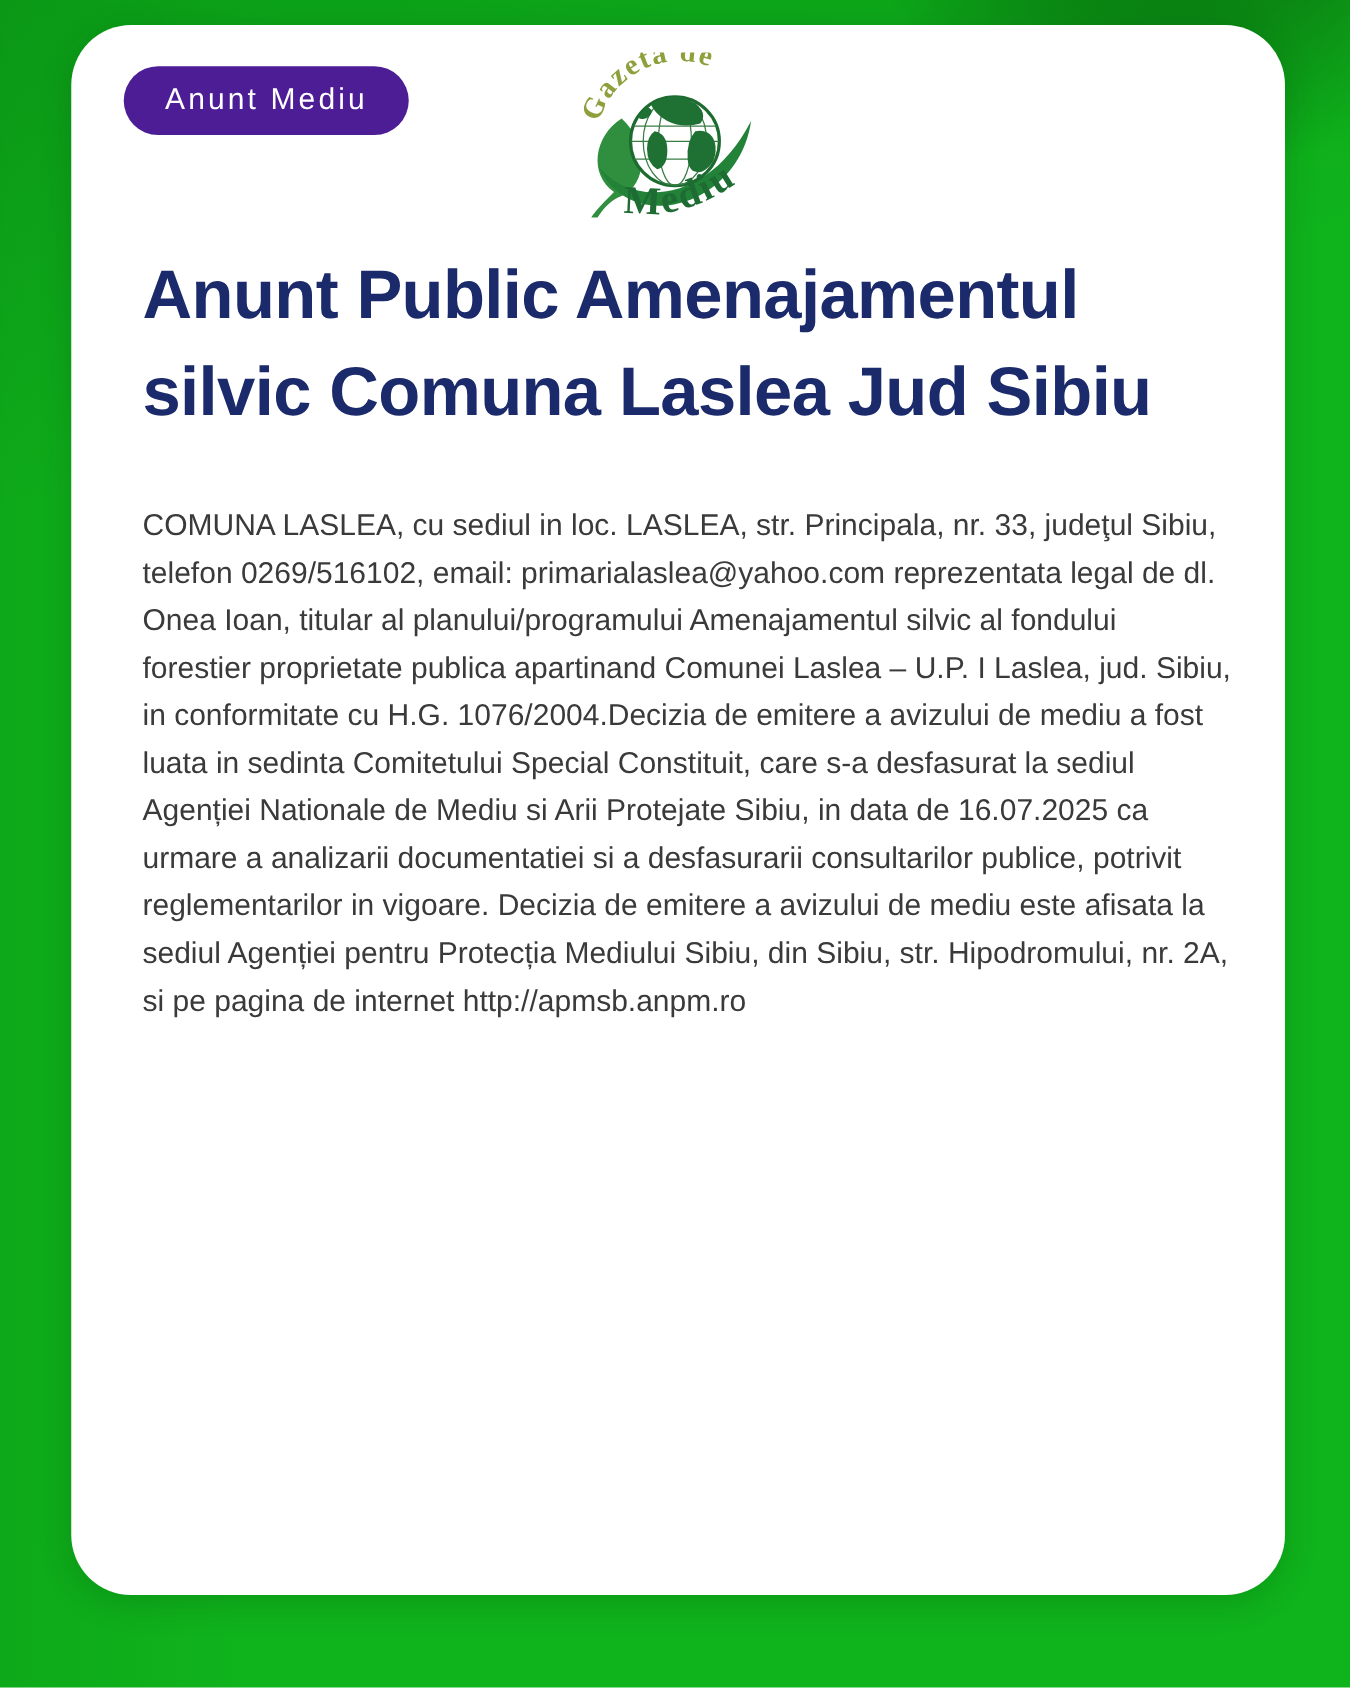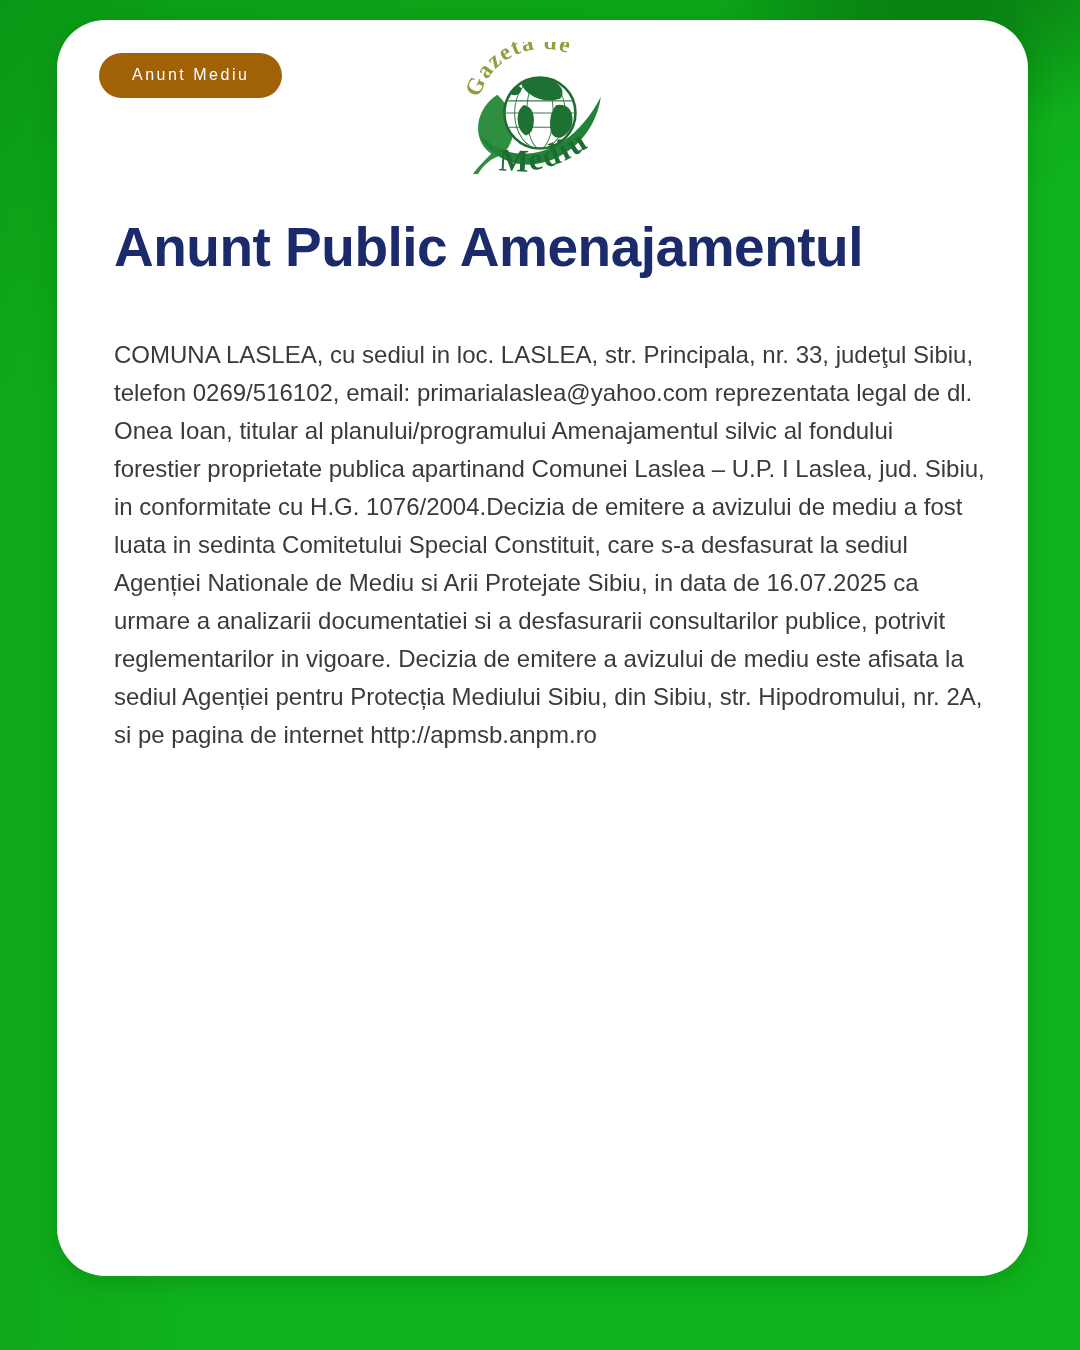--- a/index.html
+++ b/index.html
@@ -18,39 +18,39 @@
     position: absolute;
     left: 57px; top: 20px;
     width: 971px; height: 1256px;
     background: #ffffff;
     border-radius: 48px;
     box-shadow: 0 6px 26px rgba(0,40,0,0.18);
   }
   .badge {
     position: absolute;
     left: 42px; top: 33px;
-    background: #a16207;
+    background: #4c1d95;
     color: #ffffff;
-    font-size: 16px;
+    font-size: 24px;
     letter-spacing: 2.5px;
     padding: 13px 33px 14px 33px;
     border-radius: 30px;
     border: none;
     cursor: pointer;
     font-family: "Liberation Sans", sans-serif;
   }
   .logo {
     position: absolute;
     left: 50%; top: 22px;
     transform: translateX(-50%);
     width: 158px; height: 134px;
   }
   .content {
     position: absolute;
-    left: 57px; top: 12px;
+    left: 57px; top: 0;
     width: 872px;
   }
   .heading {
     margin: 0;
     padding-top: 176px;
     font-size: 55px;
     font-weight: bold;
     line-height: 1.42;
     letter-spacing: -0.5px;
     color: #1b2a6b;
@@ -106,17 +106,18 @@
       <textPath href="#arcTop" startOffset="6%">Gazeta de</textPath>
     </text>
     <text class="logo-serif" font-size="31" font-weight="bold" fill="#1e6b33" letter-spacing="2">
       <textPath href="#arcBottom" startOffset="10%">Mediu</textPath>
     </text>
   </svg>
 
   <div class="content">
     <h1 class="heading">
       <span>Anunt Public Amenajamentul</span>
+      <span>silvic Comuna Laslea Jud Sibiu</span>
     </h1>
     <p class="body-text">COMUNA LASLEA, cu sediul in loc. LASLEA, str. Principala, nr. 33, judeţul Sibiu, telefon 0269/516102, email: primarialaslea@yahoo.com reprezentata legal de dl. Onea Ioan, titular al planului/programului Amenajamentul silvic al fondului forestier proprietate publica apartinand Comunei Laslea – U.P. I Laslea, jud. Sibiu, in conformitate cu H.G. 1076/2004.Decizia de emitere a avizului de mediu a fost luata in sedinta Comitetului Special Constituit, care s-a desfasurat la sediul Agenției Nationale de Mediu si Arii Protejate Sibiu, in data de 16.07.2025 ca urmare a analizarii documentatiei si a desfasurarii consultarilor publice, potrivit reglementarilor in vigoare. Decizia de emitere a avizului de mediu este afisata la sediul Agenției pentru Protecția Mediului Sibiu, din Sibiu, str. Hipodromului, nr. 2A, si pe pagina de internet http://apmsb.anpm.ro</p>
   </div>
 
 </div>
 
 </body></html>

